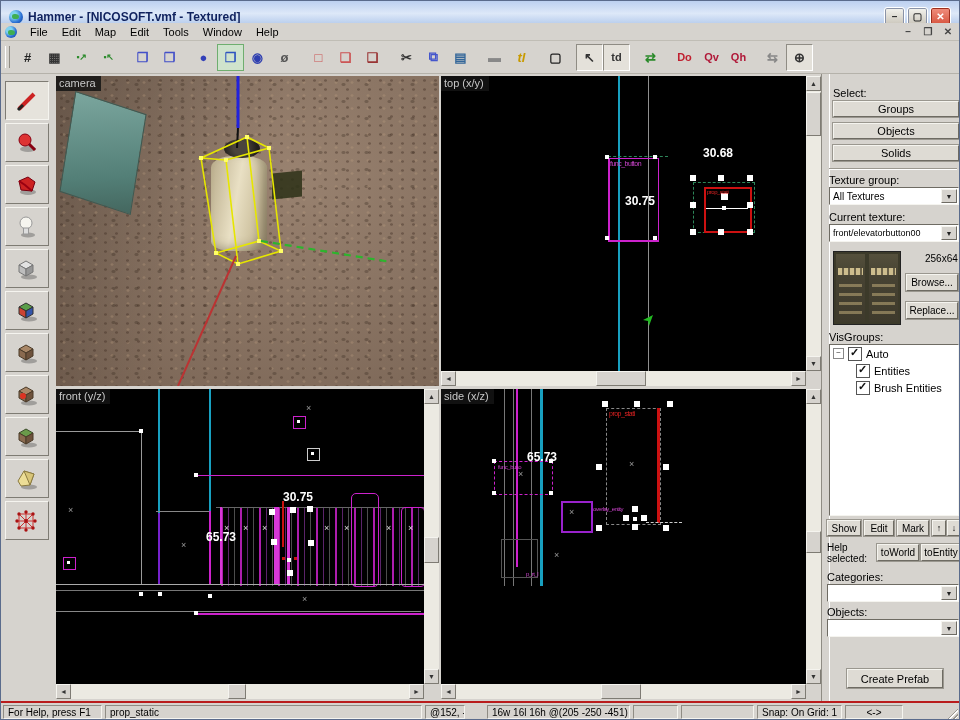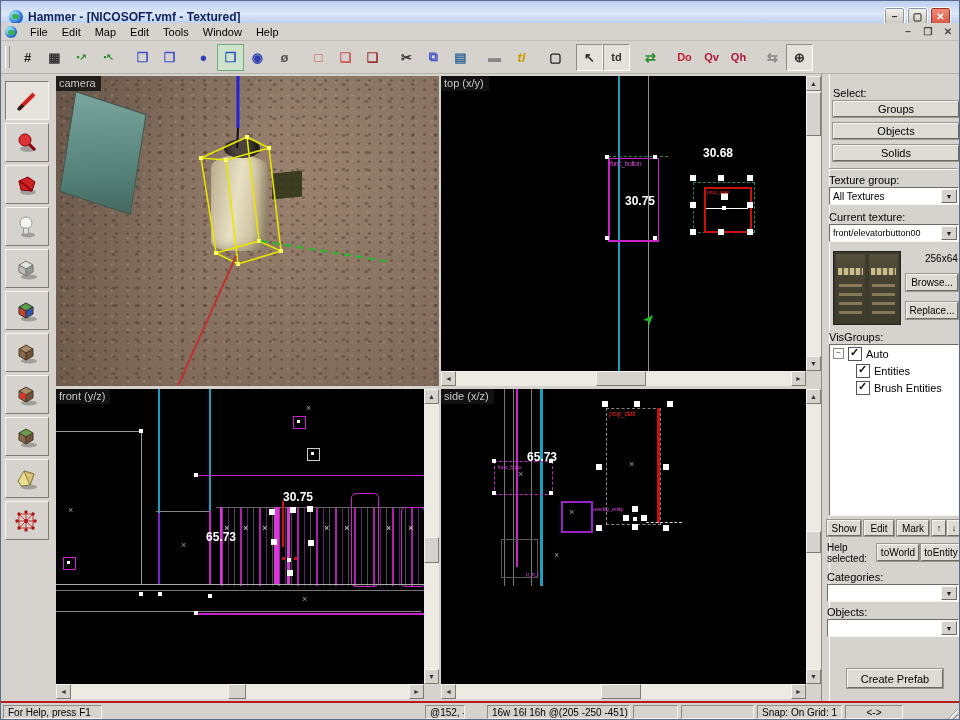--- a/index.html
+++ b/index.html
@@ -602,20 +602,21 @@
       </div>
     <div class="rp-label" style="left:6px;top:532px;">Objects:</div>
     <div class="combo" style="left:6px;top:545px;width:132px;">
         <span></span>
       </div>
     <div class="rbtn" style="left:26px;top:595px;width:96px;height:19px;">Create Prefab</div>
   </div>
 
   <div class="statusbar">
     <div class="seg" style="left:2px;width:99px;">For Help, press F1</div>
+    <div class="seg" style="left:104px;width:317px;">prop_static</div>
     <div class="seg" style="left:424px;width:40px;">@152, -326</div>
     <div class="seg" style="left:486px;width:143px;">16w 16l 16h @(205 -250 -451)</div>
     <div class="seg" style="left:632px;width:45px;"></div>
     <div class="seg" style="left:680px;width:73px;"></div>
     <div class="seg" style="left:756px;width:85px;">Snap: On Grid: 1</div>
     <div class="seg" style="left:844px;width:58px;justify-content:center;">&lt;-&gt;</div>
     <div class="grip2"></div>
   </div>
 
 </div>

